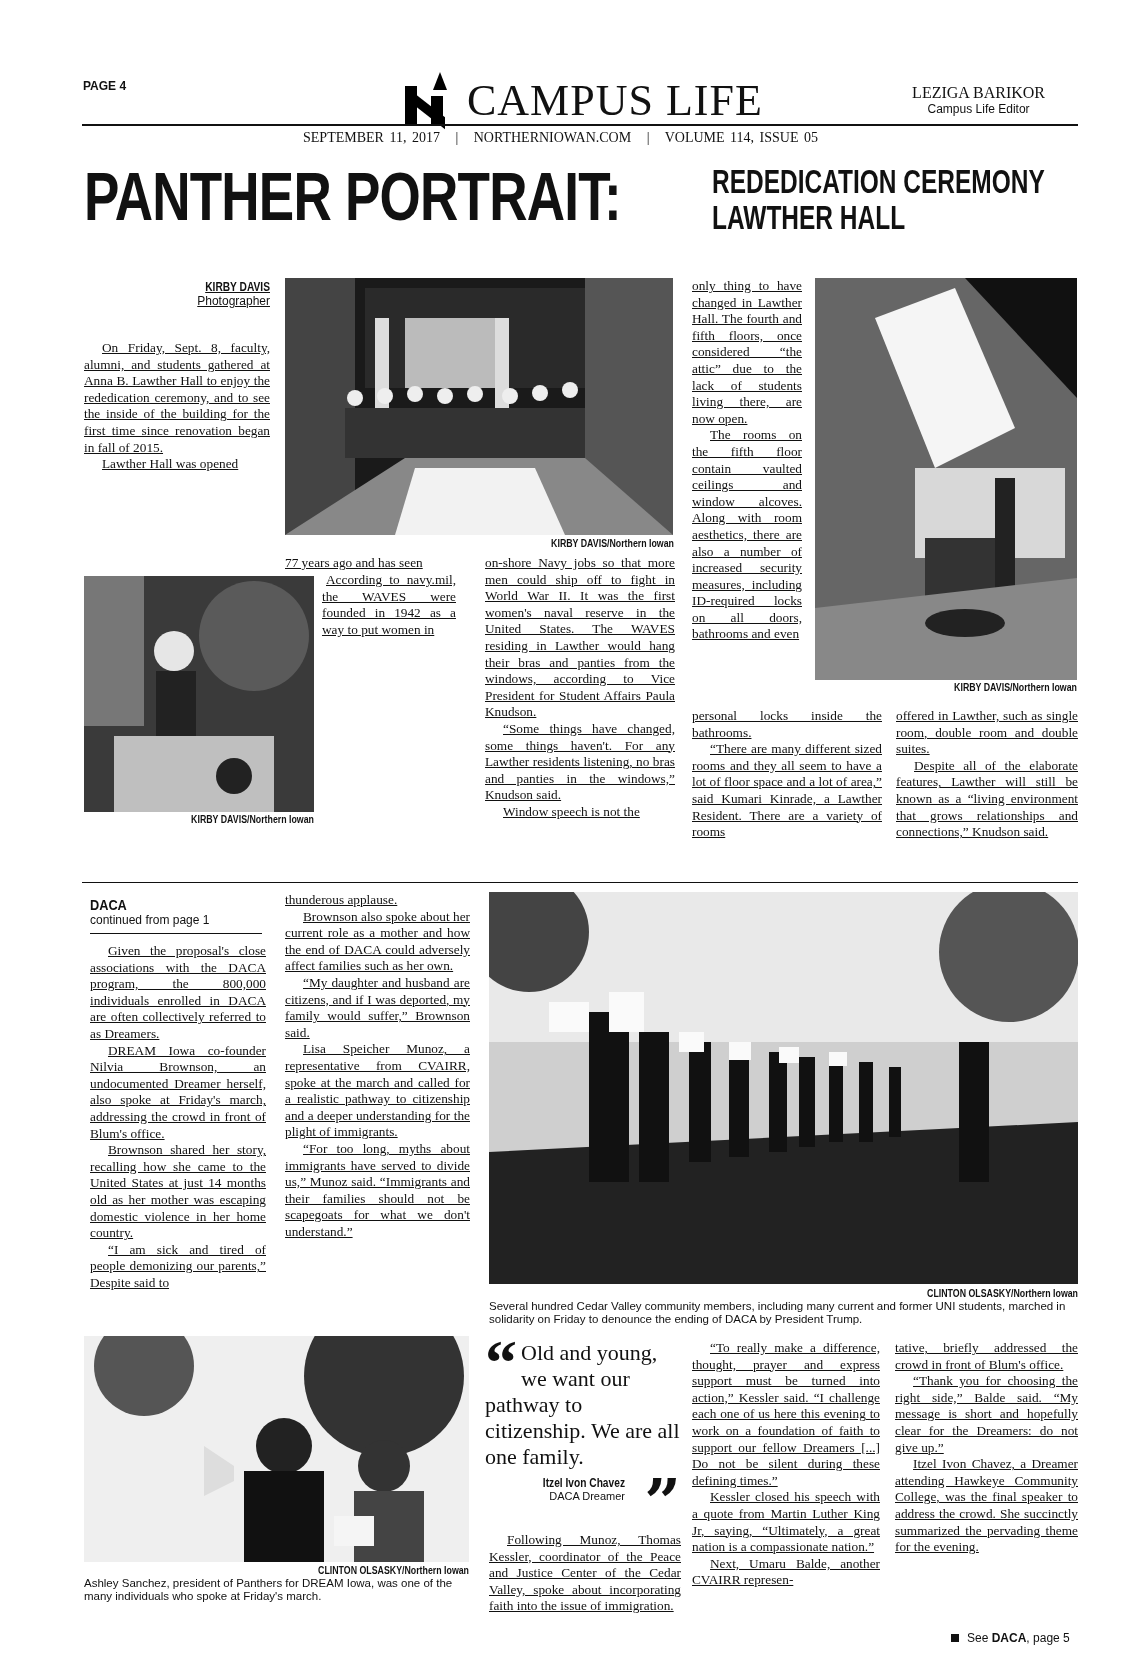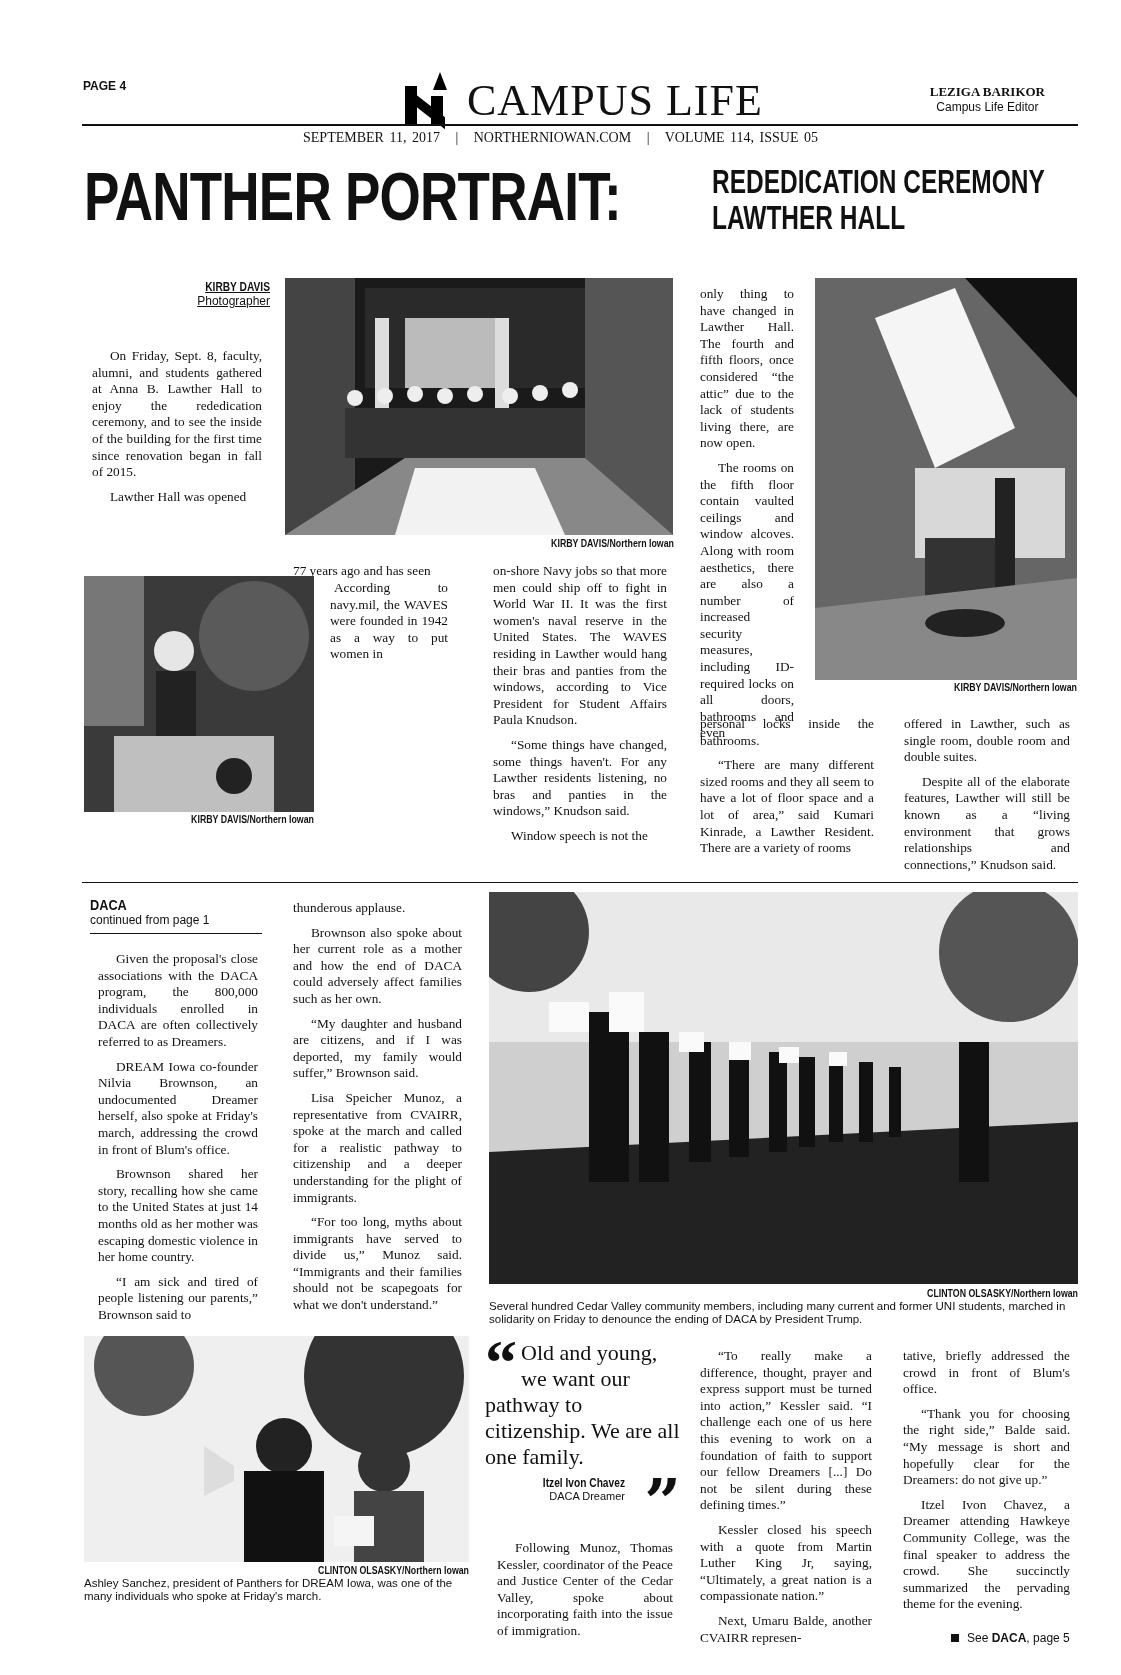--- a/index.html
+++ b/index.html
@@ -11,29 +11,29 @@
   .cond{font-family:"Liberation Sans","DejaVu Sans",sans-serif;font-weight:bold;transform-origin:left top;}
   .page-label{left:83px;top:56px;font-size:12px;font-weight:bold;margin-top:23px;}
   .mast{left:405px;top:72px;display:flex;align-items:flex-end;}
   .logo{width:52px;height:52px;position:relative;margin-right:10px;}
   .logo .bar1{position:absolute;left:0;top:14px;width:12px;height:38px;background:#000;}
   .logo .bar2{position:absolute;left:0;top:14px;width:40px;height:12px;background:#000;transform:skewY(38deg);transform-origin:left top;}
   .logo .bar3{position:absolute;left:26px;top:24px;width:12px;height:28px;background:#000;}
   .logo .tip{position:absolute;left:28px;top:0;width:0;height:0;border-left:7px solid transparent;border-right:7px solid transparent;border-bottom:18px solid #000;}
   .section-title{font-size:44px;letter-spacing:1px;line-height:46px;}
   .editor{right:76px;top:84px;text-align:center;}
-  .editor .name{font-size:13px;font-weight:bold;}
+  .editor .name{font-size:16px;font-weight:normal;}
   .editor .role{font-size:12px;}
   .rule{left:82px;width:996px;height:2px;background:#111;}
   .dateline{left:0;width:1121px;top:130px;text-align:center;font-size:14px;word-spacing:2px;}
   .dateline span.sep{margin:0 10px;}
   .headline-main{left:84px;top:160px;font-size:68px;line-height:72px;letter-spacing:-1px;transform:scaleX(0.78);white-space:nowrap;}
   .headline-sub{left:712px;top:163px;font-size:34px;line-height:36px;transform:scaleX(0.72);white-space:nowrap;}
   .col{font-size:13.3px;line-height:16.6px;text-align:justify;hyphens:auto;}
-  .col p{margin:8px;text-indent:18px;}
+  .col p{margin:0;text-indent:18px;text-decoration:underline;}
   .col p.noindent{text-indent:0;}
   .byline{left:170px;top:280px;width:100px;text-align:right;text-decoration:underline;}
   .byline .bname{font-size:12px;font-weight:bold;transform:scaleX(.85);transform-origin:right;}
   .byline .brole{font-size:12px;}
   .photo{background:#222;overflow:hidden;}
   .photo svg{width:100%;height:100%;display:block;}
   .credit{font-size:10px;font-weight:bold;text-align:right;transform:scaleX(.88);transform-origin:right;}
   .caption{font-size:11.5px;line-height:13px;}
   .jump-box{left:90px;top:890px;width:172px;}
   .jump-box .topline{height:1px;background:#111;}
@@ -182,21 +182,21 @@
 <div class="abs jump-box">
   <div class="label sans">DACA</div>
   <div class="sub sans">continued from page 1</div>
   <div class="topline"></div>
 </div>
 
 <div class="abs col serif" style="left:90px;top:943px;width:176px;">
   <p>Given the proposal's close associations with the DACA program, the 800,000 individuals enrolled in DACA are often collectively referred to as Dreamers.</p>
   <p>DREAM Iowa co-founder Nilvia Brownson, an undocumented Dreamer herself, also spoke at Friday's march, addressing the crowd in front of Blum's office.</p>
   <p>Brownson shared her story, recalling how she came to the United States at just 14 months old as her mother was escaping domestic violence in her home country.</p>
-  <p>“I am sick and tired of people listening our parents,” Brownson said to</p>
+  <p>“I am sick and tired of people demonizing our parents,” Despite said to</p>
 </div>
 
 <div class="abs col serif" style="left:285px;top:892px;width:185px;">
   <p class="noindent">thunderous applause.</p>
   <p>Brownson also spoke about her current role as a mother and how the end of DACA could adversely affect families such as her own.</p>
   <p>“My daughter and husband are citizens, and if I was deported, my family would suffer,” Brownson said.</p>
   <p>Lisa Speicher Munoz, a representative from CVAIRR, spoke at the march and called for a realistic pathway to citizenship and a deeper understanding for the plight of immigrants.</p>
   <p>“For too long, myths about immigrants have served to divide us,” Munoz said. “Immigrants and their families should not be scapegoats for what we don't understand.”</p>
 </div>
 

